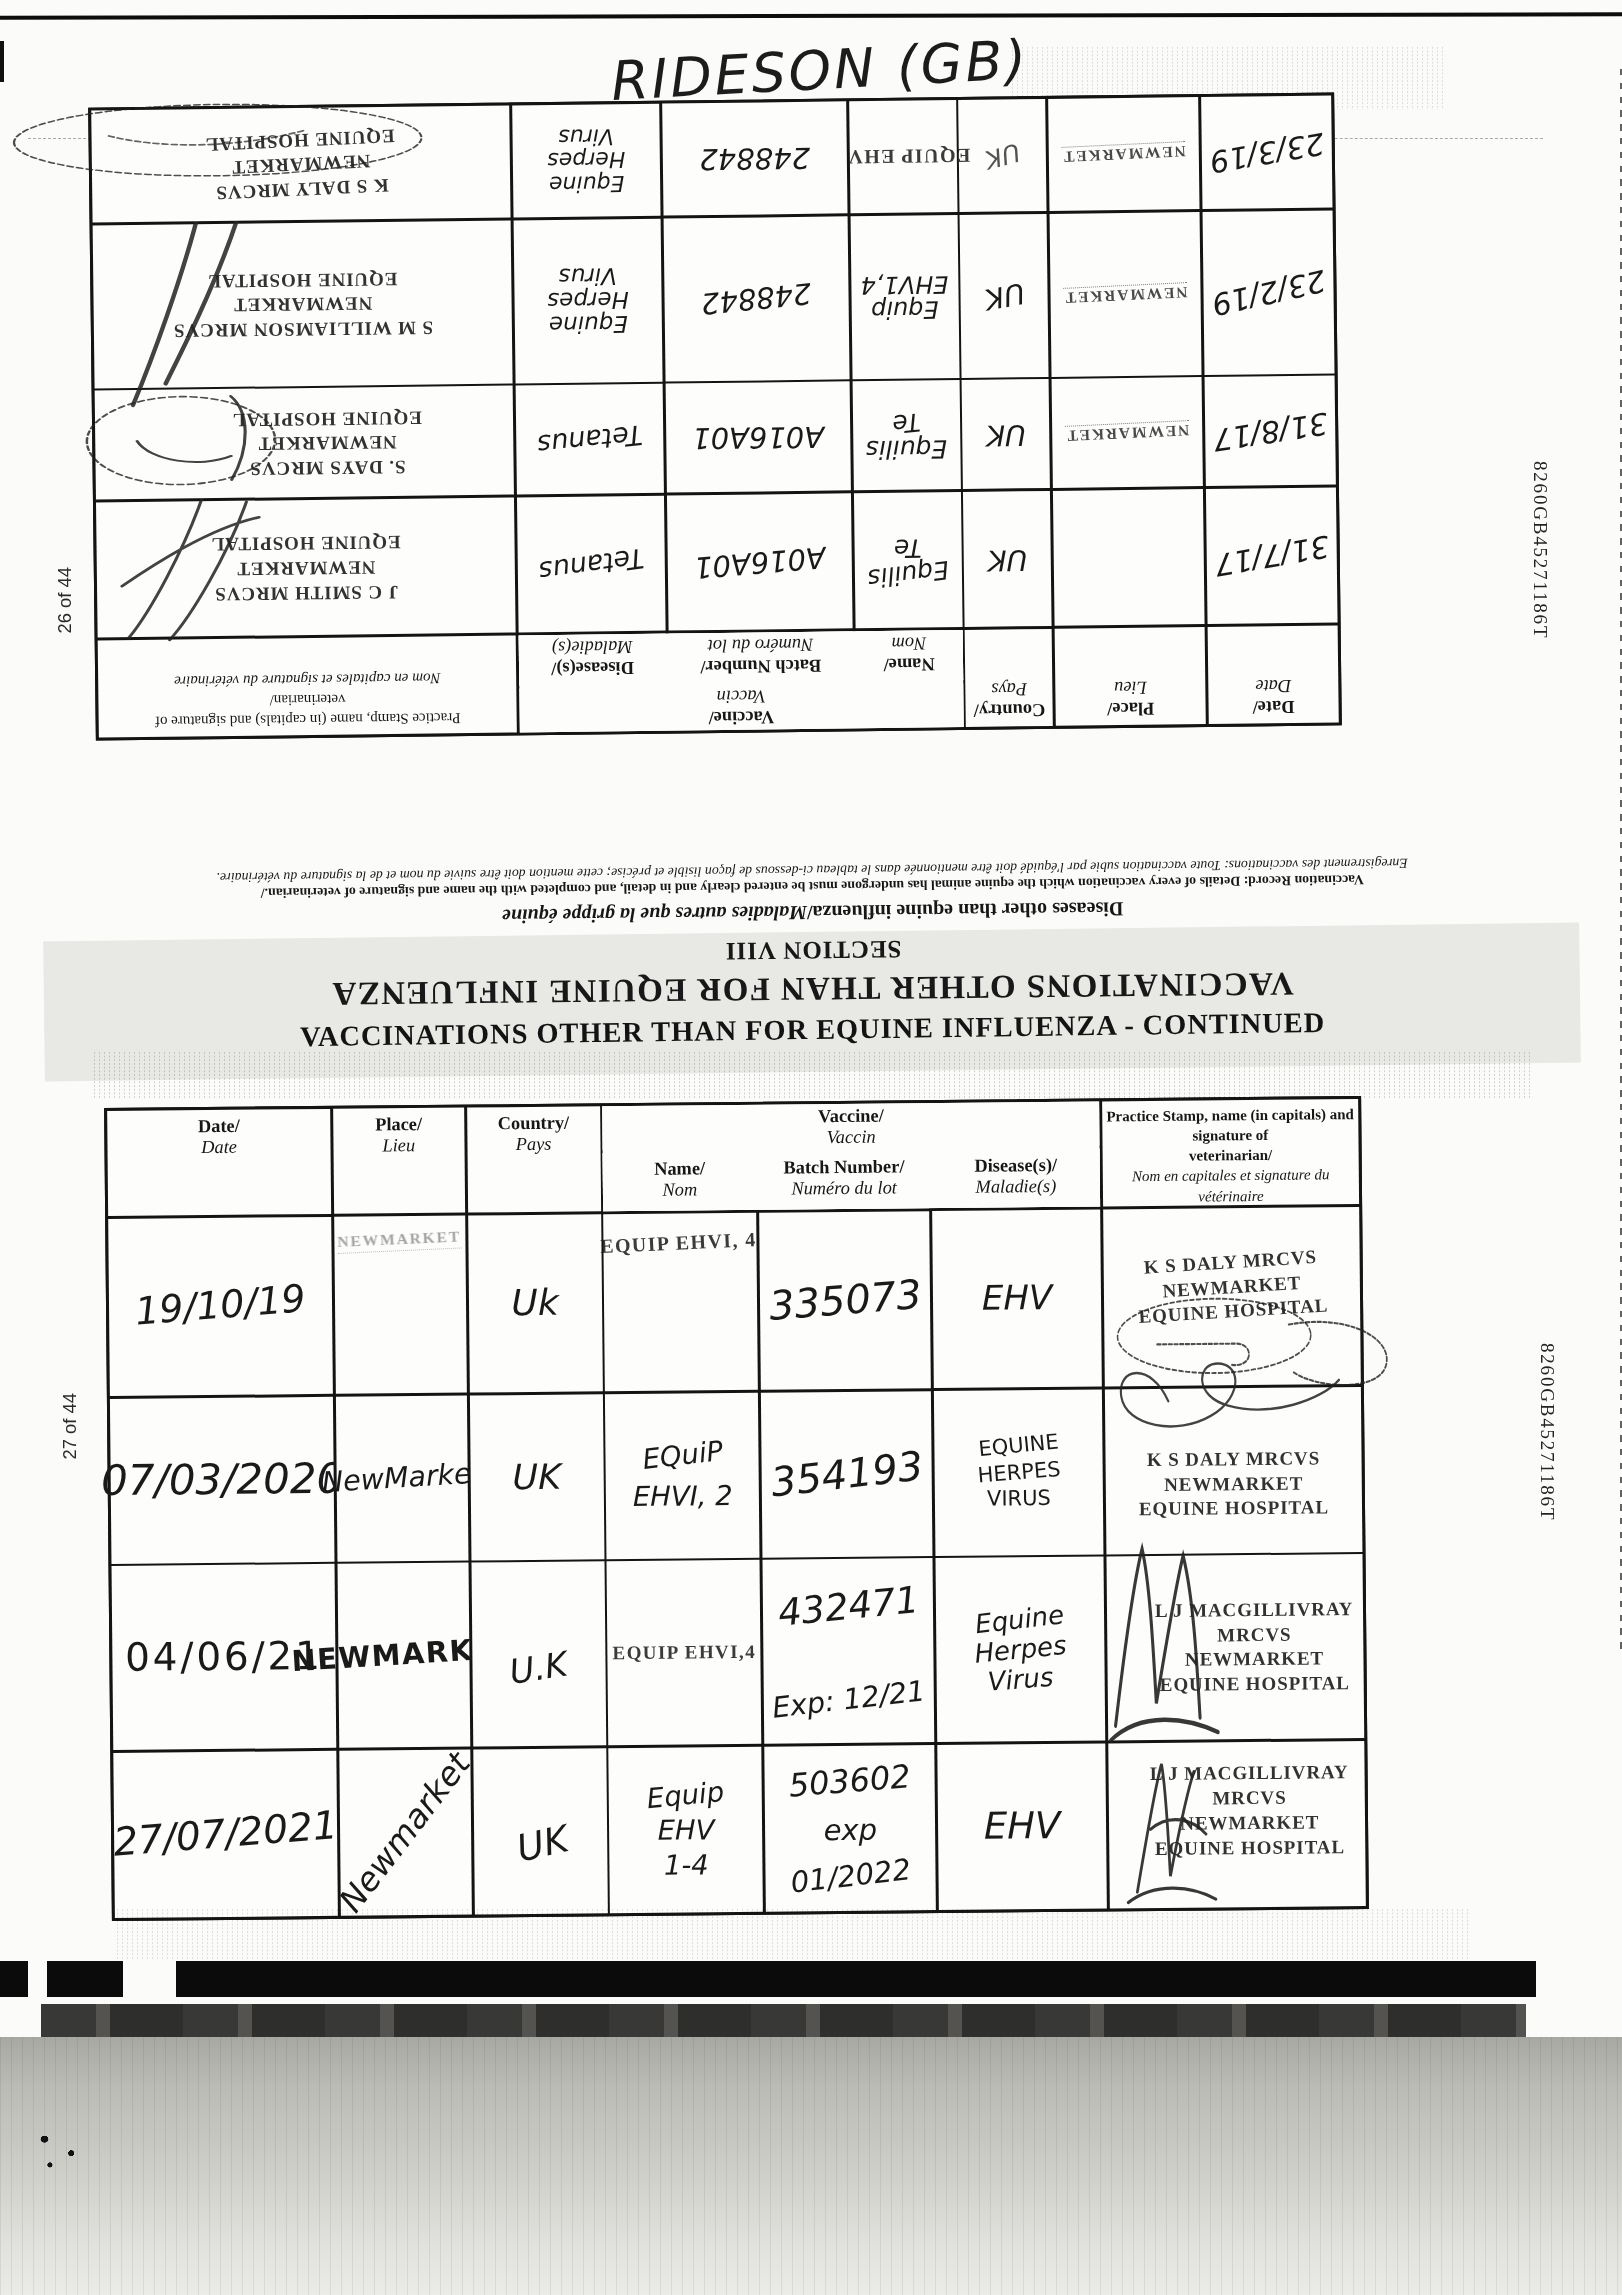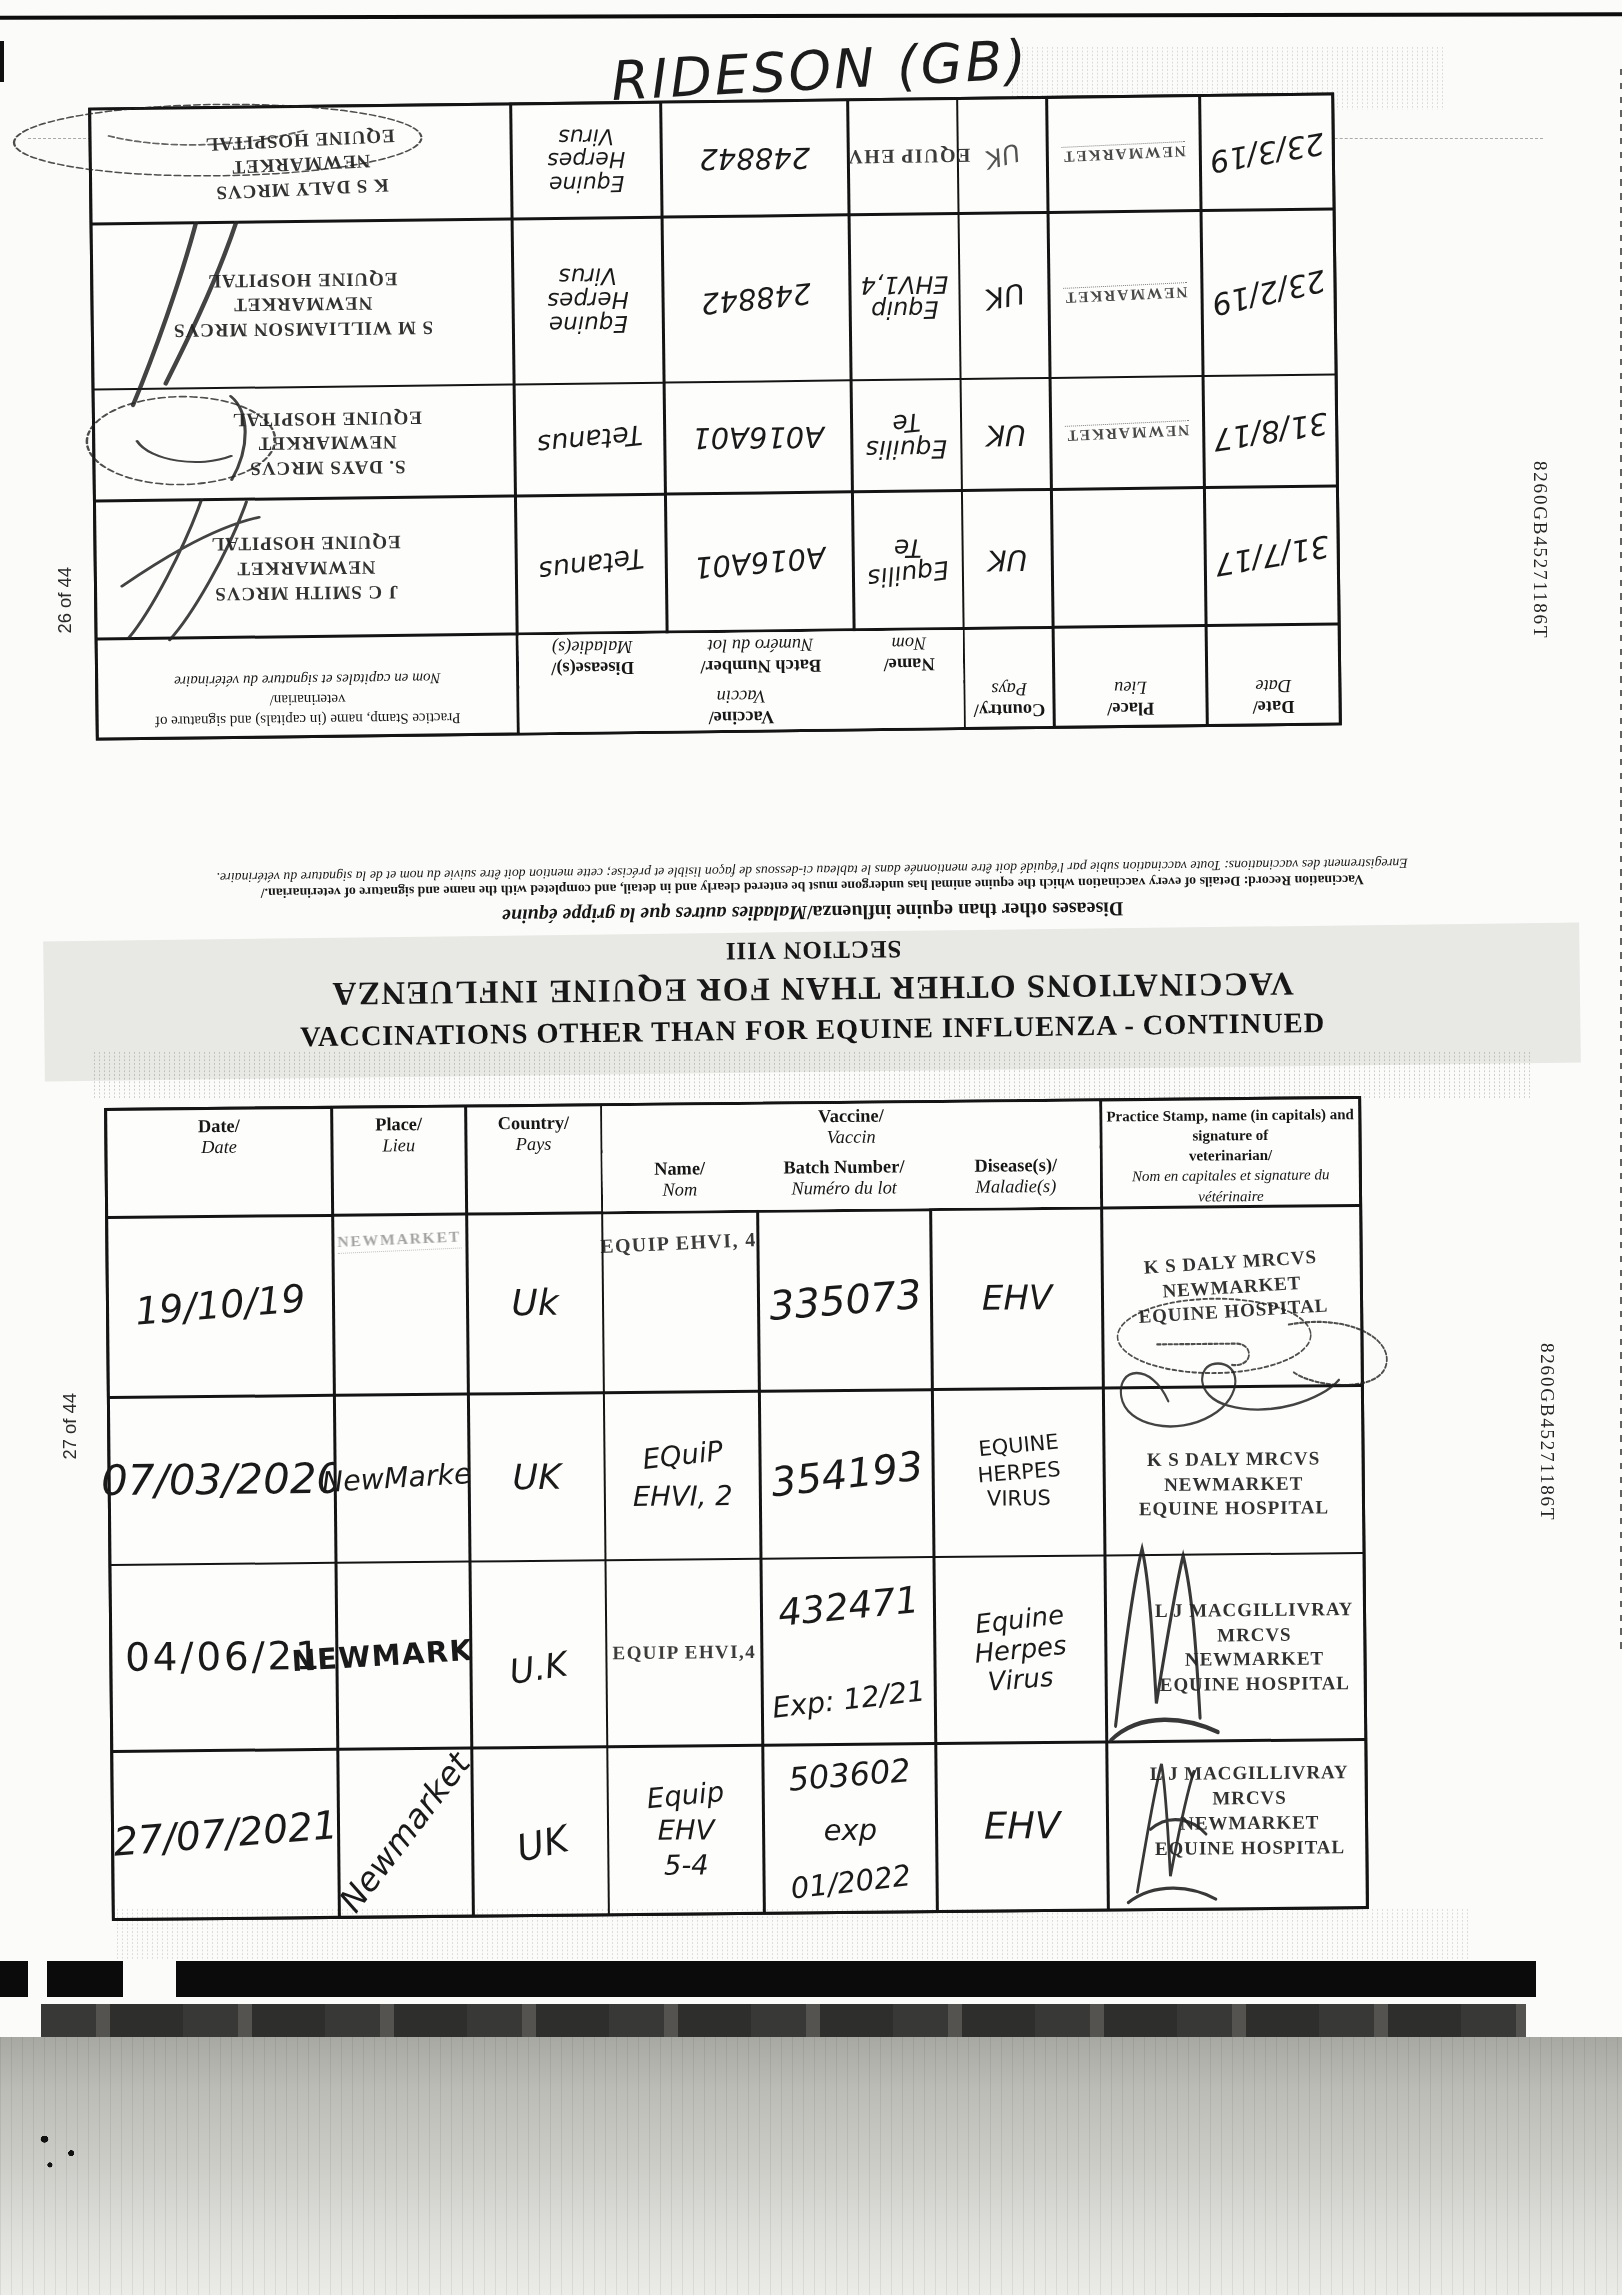--- a/index.html
+++ b/index.html
@@ -411,25 +411,25 @@
   </div>
   <div class="cellc">
     <span class="hw" style="font-size:33px;white-space:nowrap;transform:rotate(-52deg)">Newmarket</span>
   </div>
   <div class="cellc">
     <span class="hw" style="font-size:37px;transform:rotate(-12deg) translateY(13.8px)">UK</span>
   </div>
   <div class="cellc">
     <span class="hw" style="font-size:27.5px;transform:rotate(-5deg)">Equip</span>
     <span class="hw" style="font-size:27.5px;margin:6.4px 0">EHV</span>
-    <span class="hw" style="font-size:27.5px">5-4</span>
+    <span class="hw" style="font-size:27.5px">1-4</span>
   </div>
   <div class="cellc">
     <span class="hw" style="font-size:32px;transform:rotate(-4deg)">503602</span>
-    <span class="hw" style="font-size:29px;margin:22px 0">exp</span>
+    <span class="hw" style="font-size:29px;margin:16px 0">exp</span>
     <span class="hw" style="font-size:29px;transform:rotate(-6deg)">01/2022</span>
   </div>
   <div class="cellc">
     <span class="hw" style="font-size:37px">EHV</span>
   </div>
   <div class="cellc">
     <div class="prstamp" style="margin-left:10%;margin-top:-27.5px">
       <div>L J MACGILLIVRAY MRCVS</div>
       <div>NEWMARKET</div>
       <div>EQUINE HOSPITAL</div>

